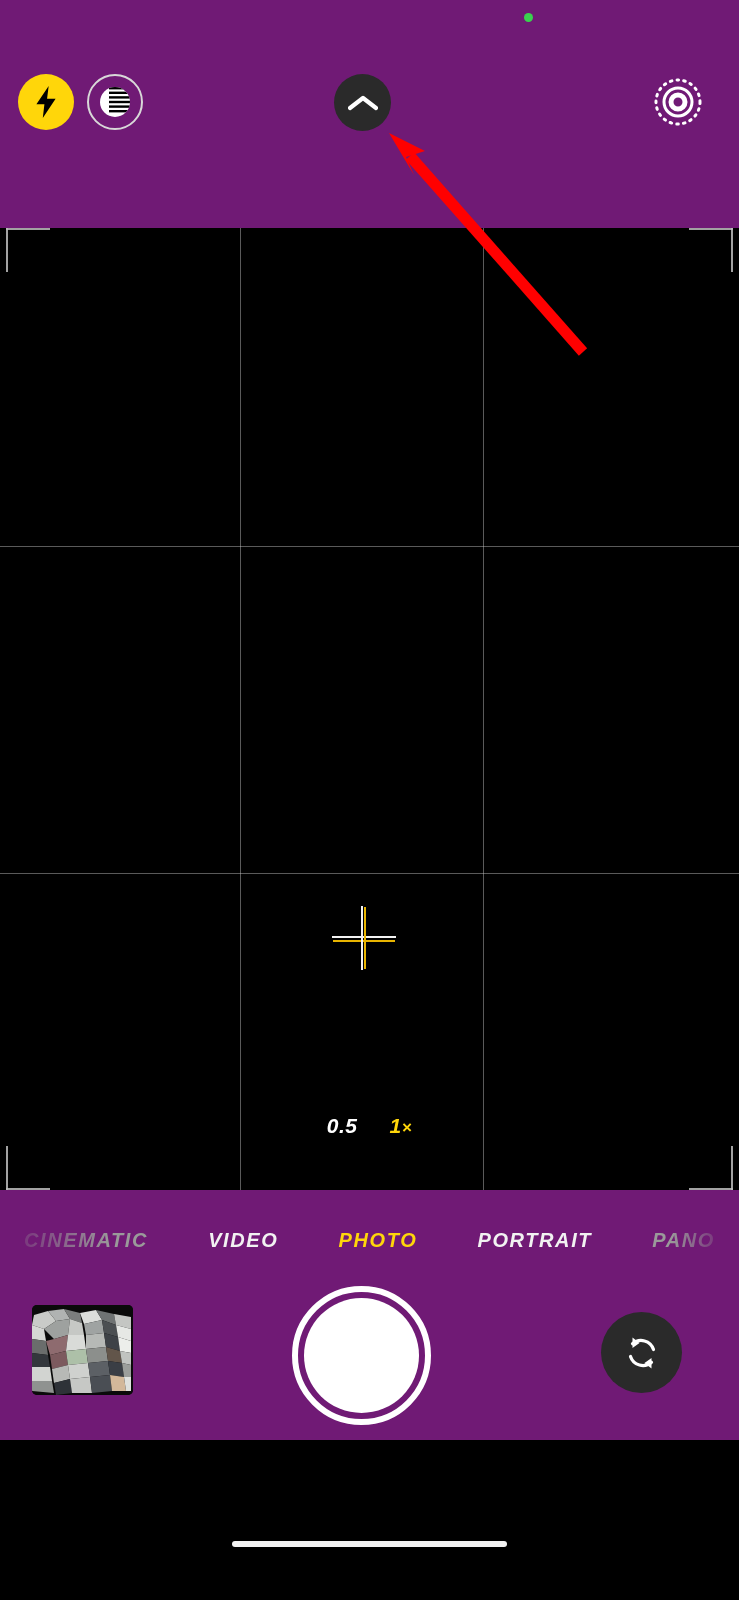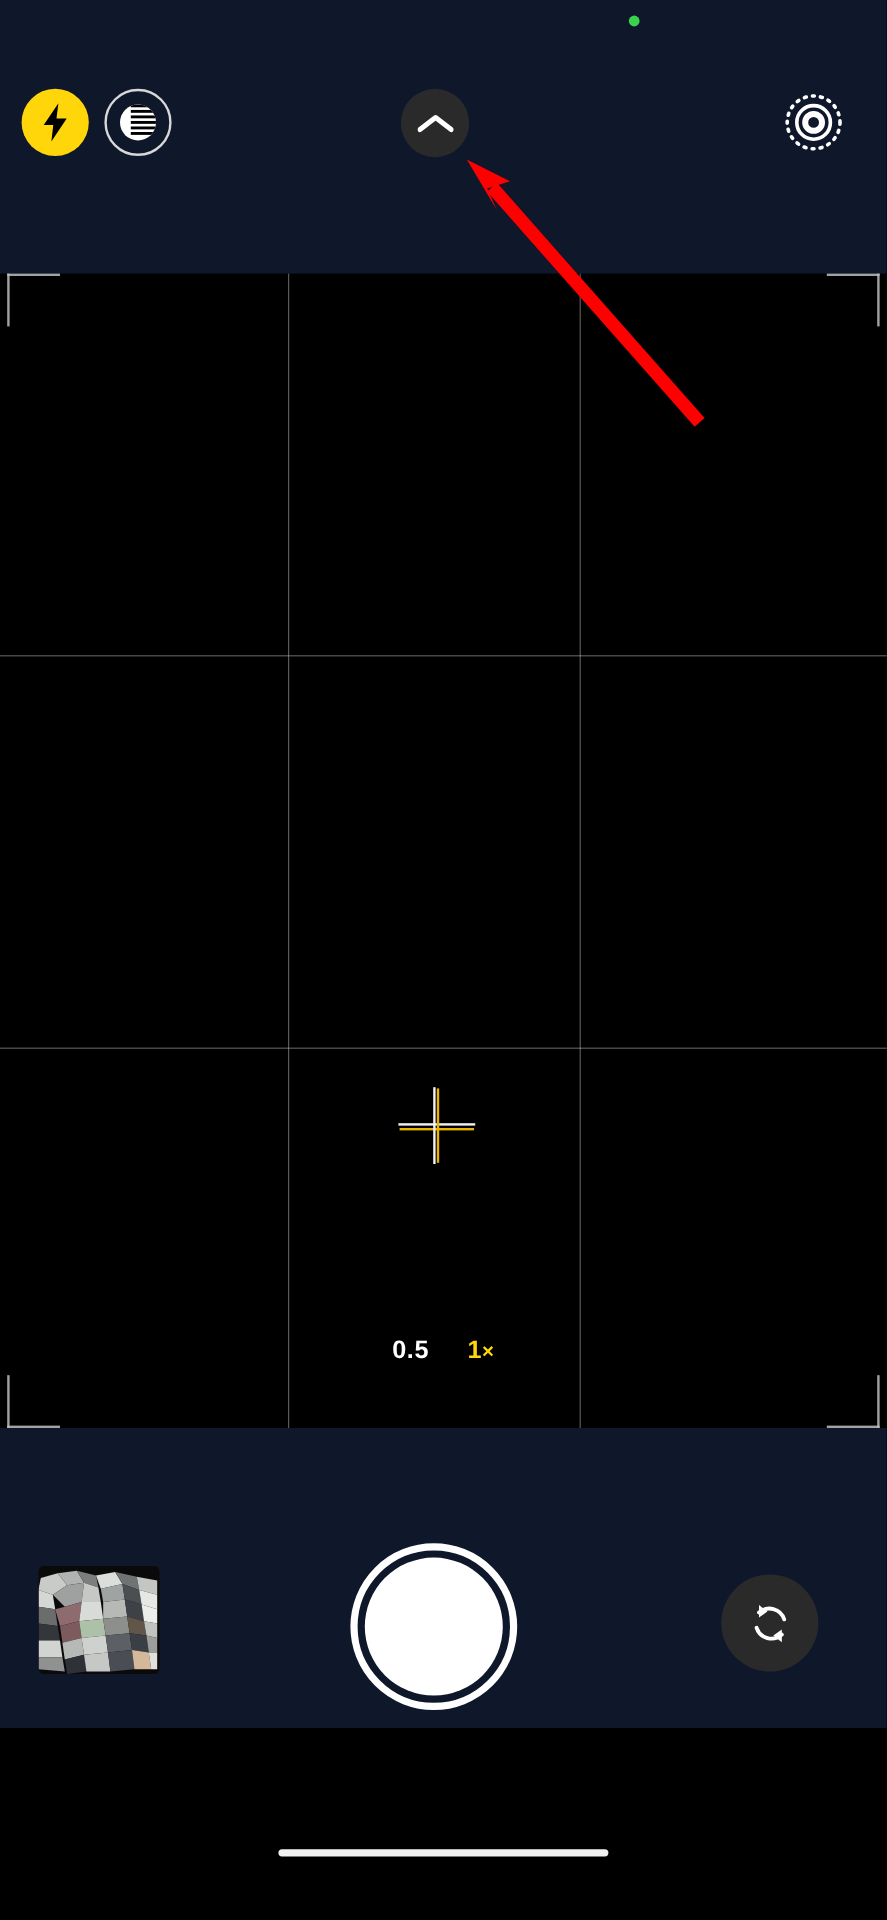--- a/index.html
+++ b/index.html
@@ -5,21 +5,22 @@
   * { margin:0; padding:0; box-sizing:border-box; }
   html, body {
     width:739px; height:1600px;
     background:#000;
     font-family:"Liberation Sans", sans-serif;
     overflow:hidden;
   }
   #screen {
     position:relative;
     width:739px; height:1440px;
-    background:#0f172a;
+    background:#701a75;
+    font-style:italic;
   }
 
   
   #privacy-dot {
     position:absolute; left:524px; top:13px;
     width:9px; height:9px; border-radius:50%;
     background:#3ad14f;
   }
 
   
@@ -229,20 +230,27 @@
     </div>
   </div>
 
   <div id="zoom-row">
     <div class="zoom-chip" id="zoom-05">0.5</div>
     <div class="zoom-chip" id="zoom-1">
       <span>1</span><span class="x">×</span>
     </div>
   </div>
 
+  <div id="mode-row">
+    <div class="mode dim-l">CINEMATIC</div>
+    <div class="mode">VIDEO</div>
+    <div class="mode active">PHOTO</div>
+    <div class="mode">PORTRAIT</div>
+    <div class="mode dim-r">PANO</div>
+  </div>
 
   <div id="bottom-bar">
 
     <div id="thumbnail">
       <svg width="101" height="90" viewBox="0 0 101 90" aria-hidden="true">
         <rect width="101" height="90" fill="#0a0a0a"></rect>
         <g>
           <polygon points="2,10 16,6 24,16 12,24 0,20" fill="#c9cbc8"></polygon>
           <polygon points="16,6 32,4 38,14 24,16" fill="#b0b3b2"></polygon>
           <polygon points="32,4 48,8 50,18 38,14" fill="#7b7e7d"></polygon>

